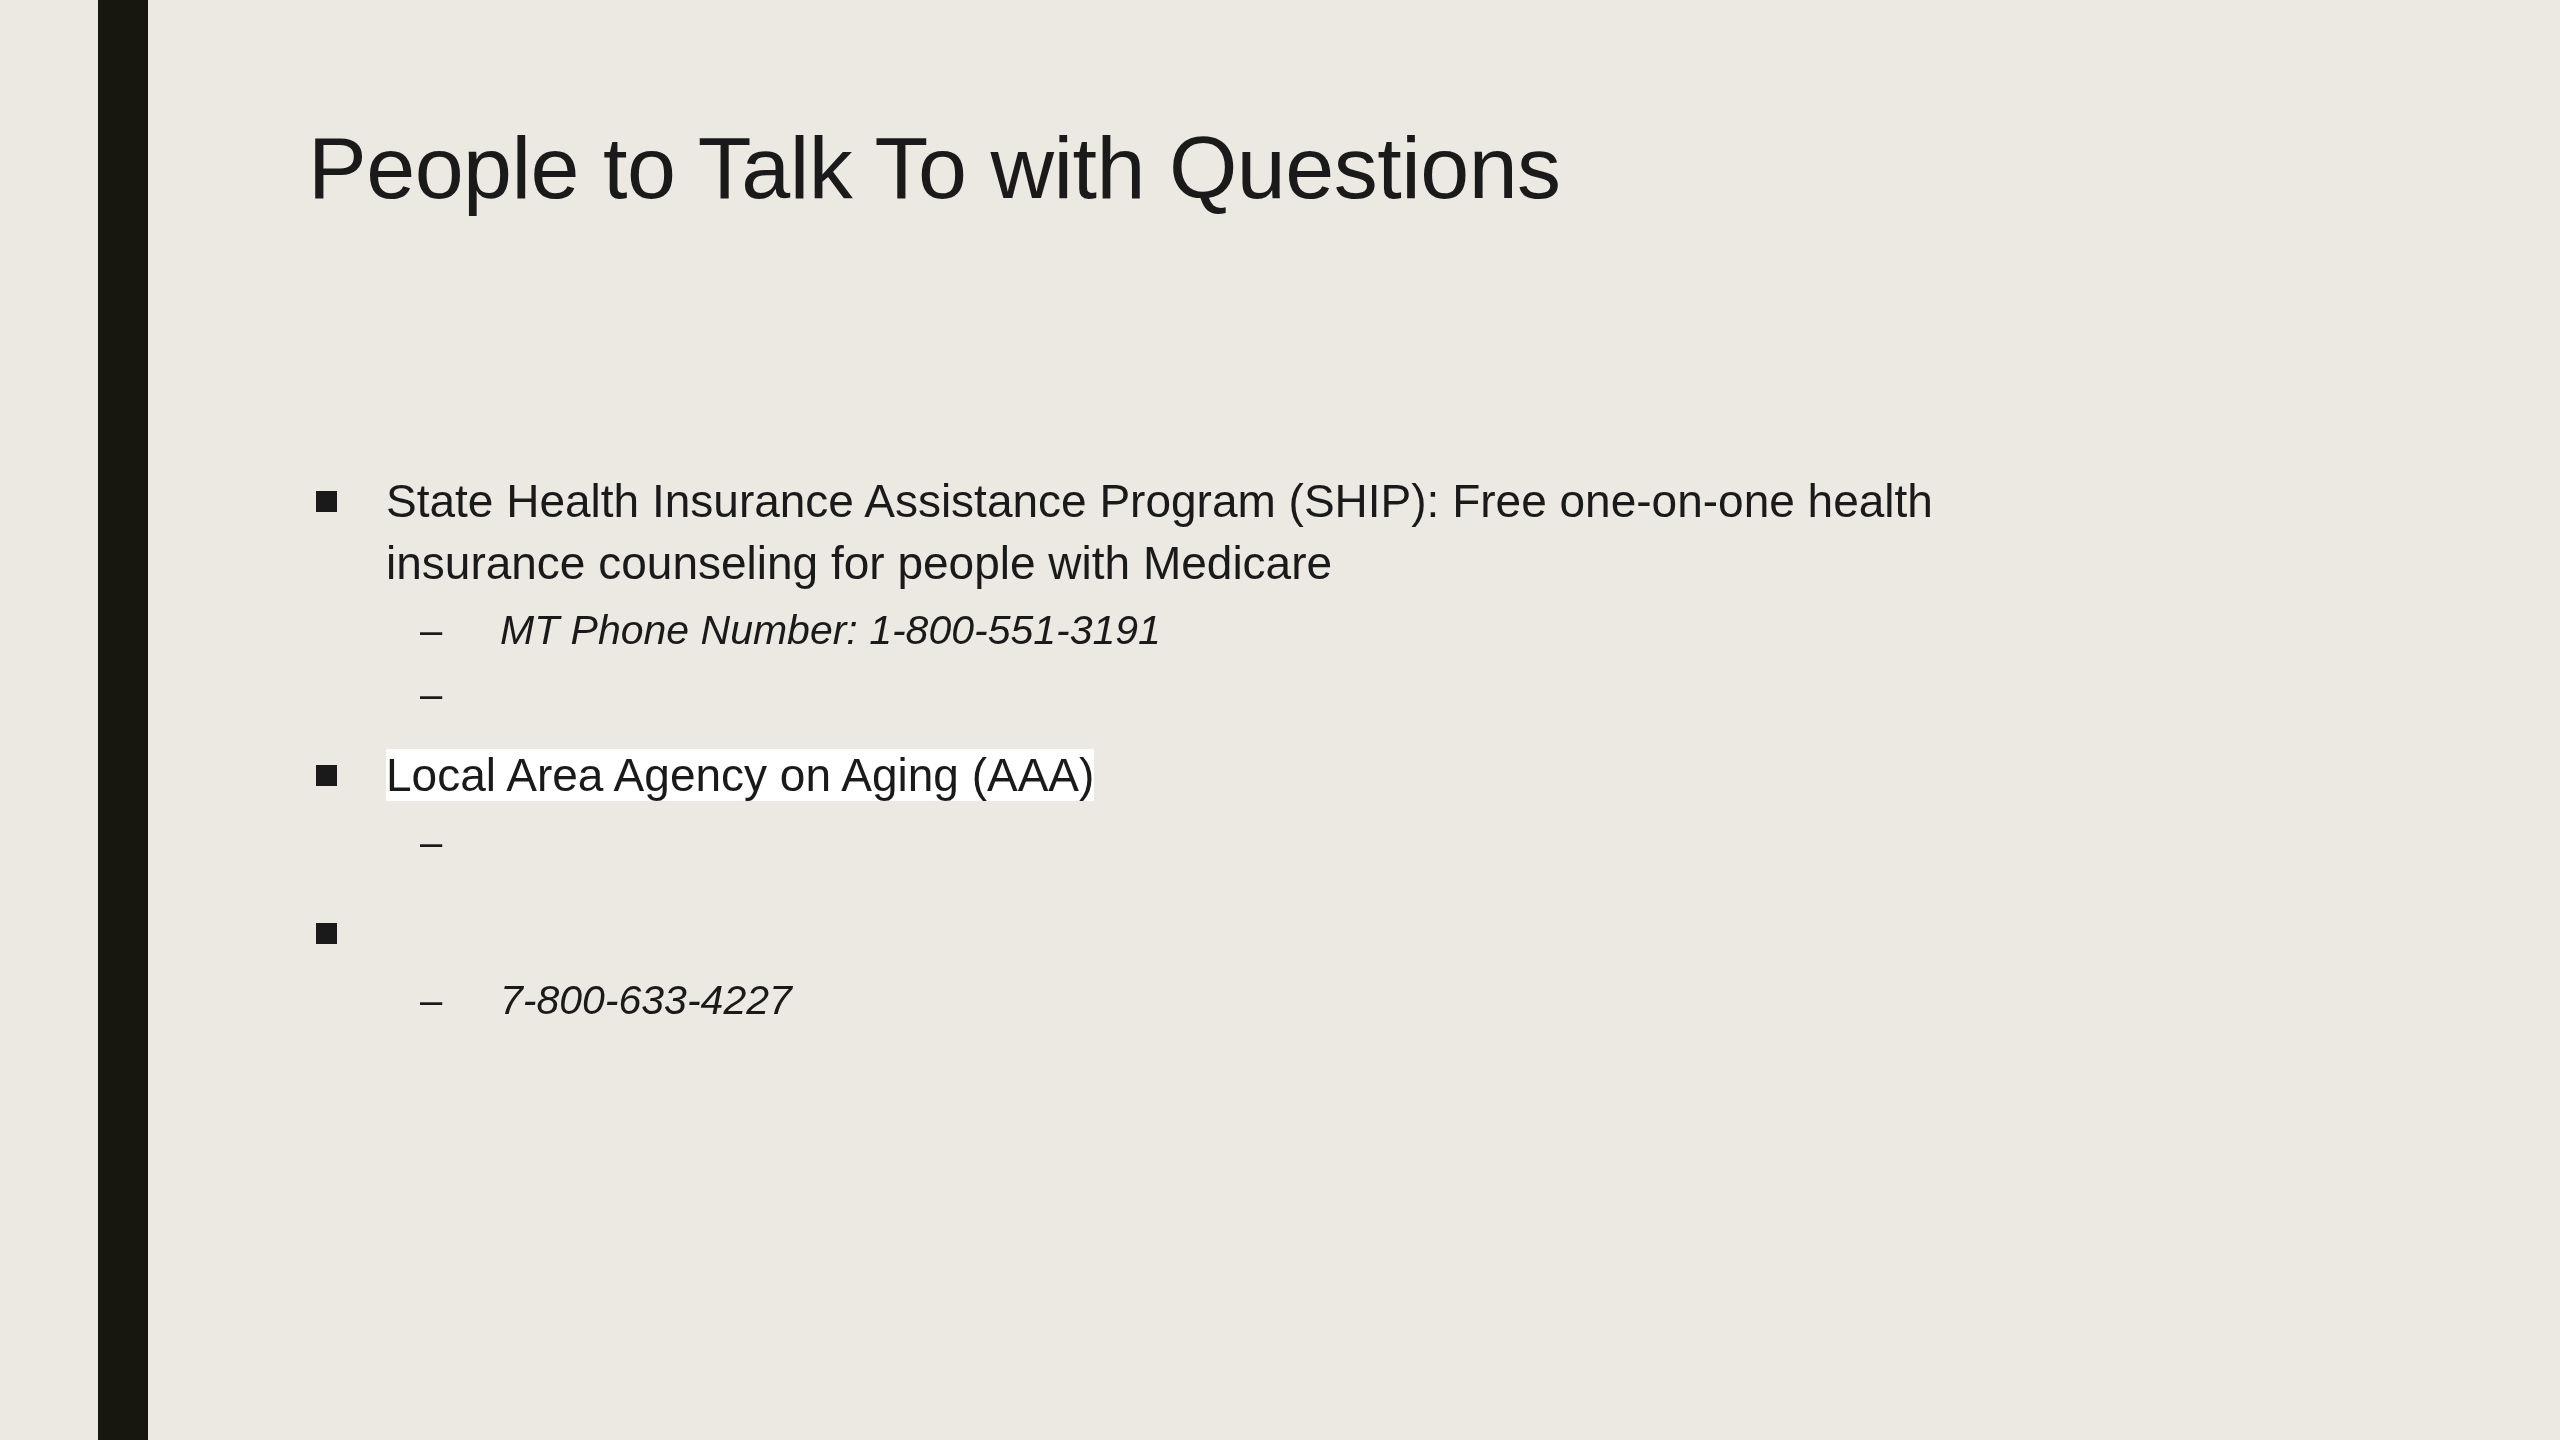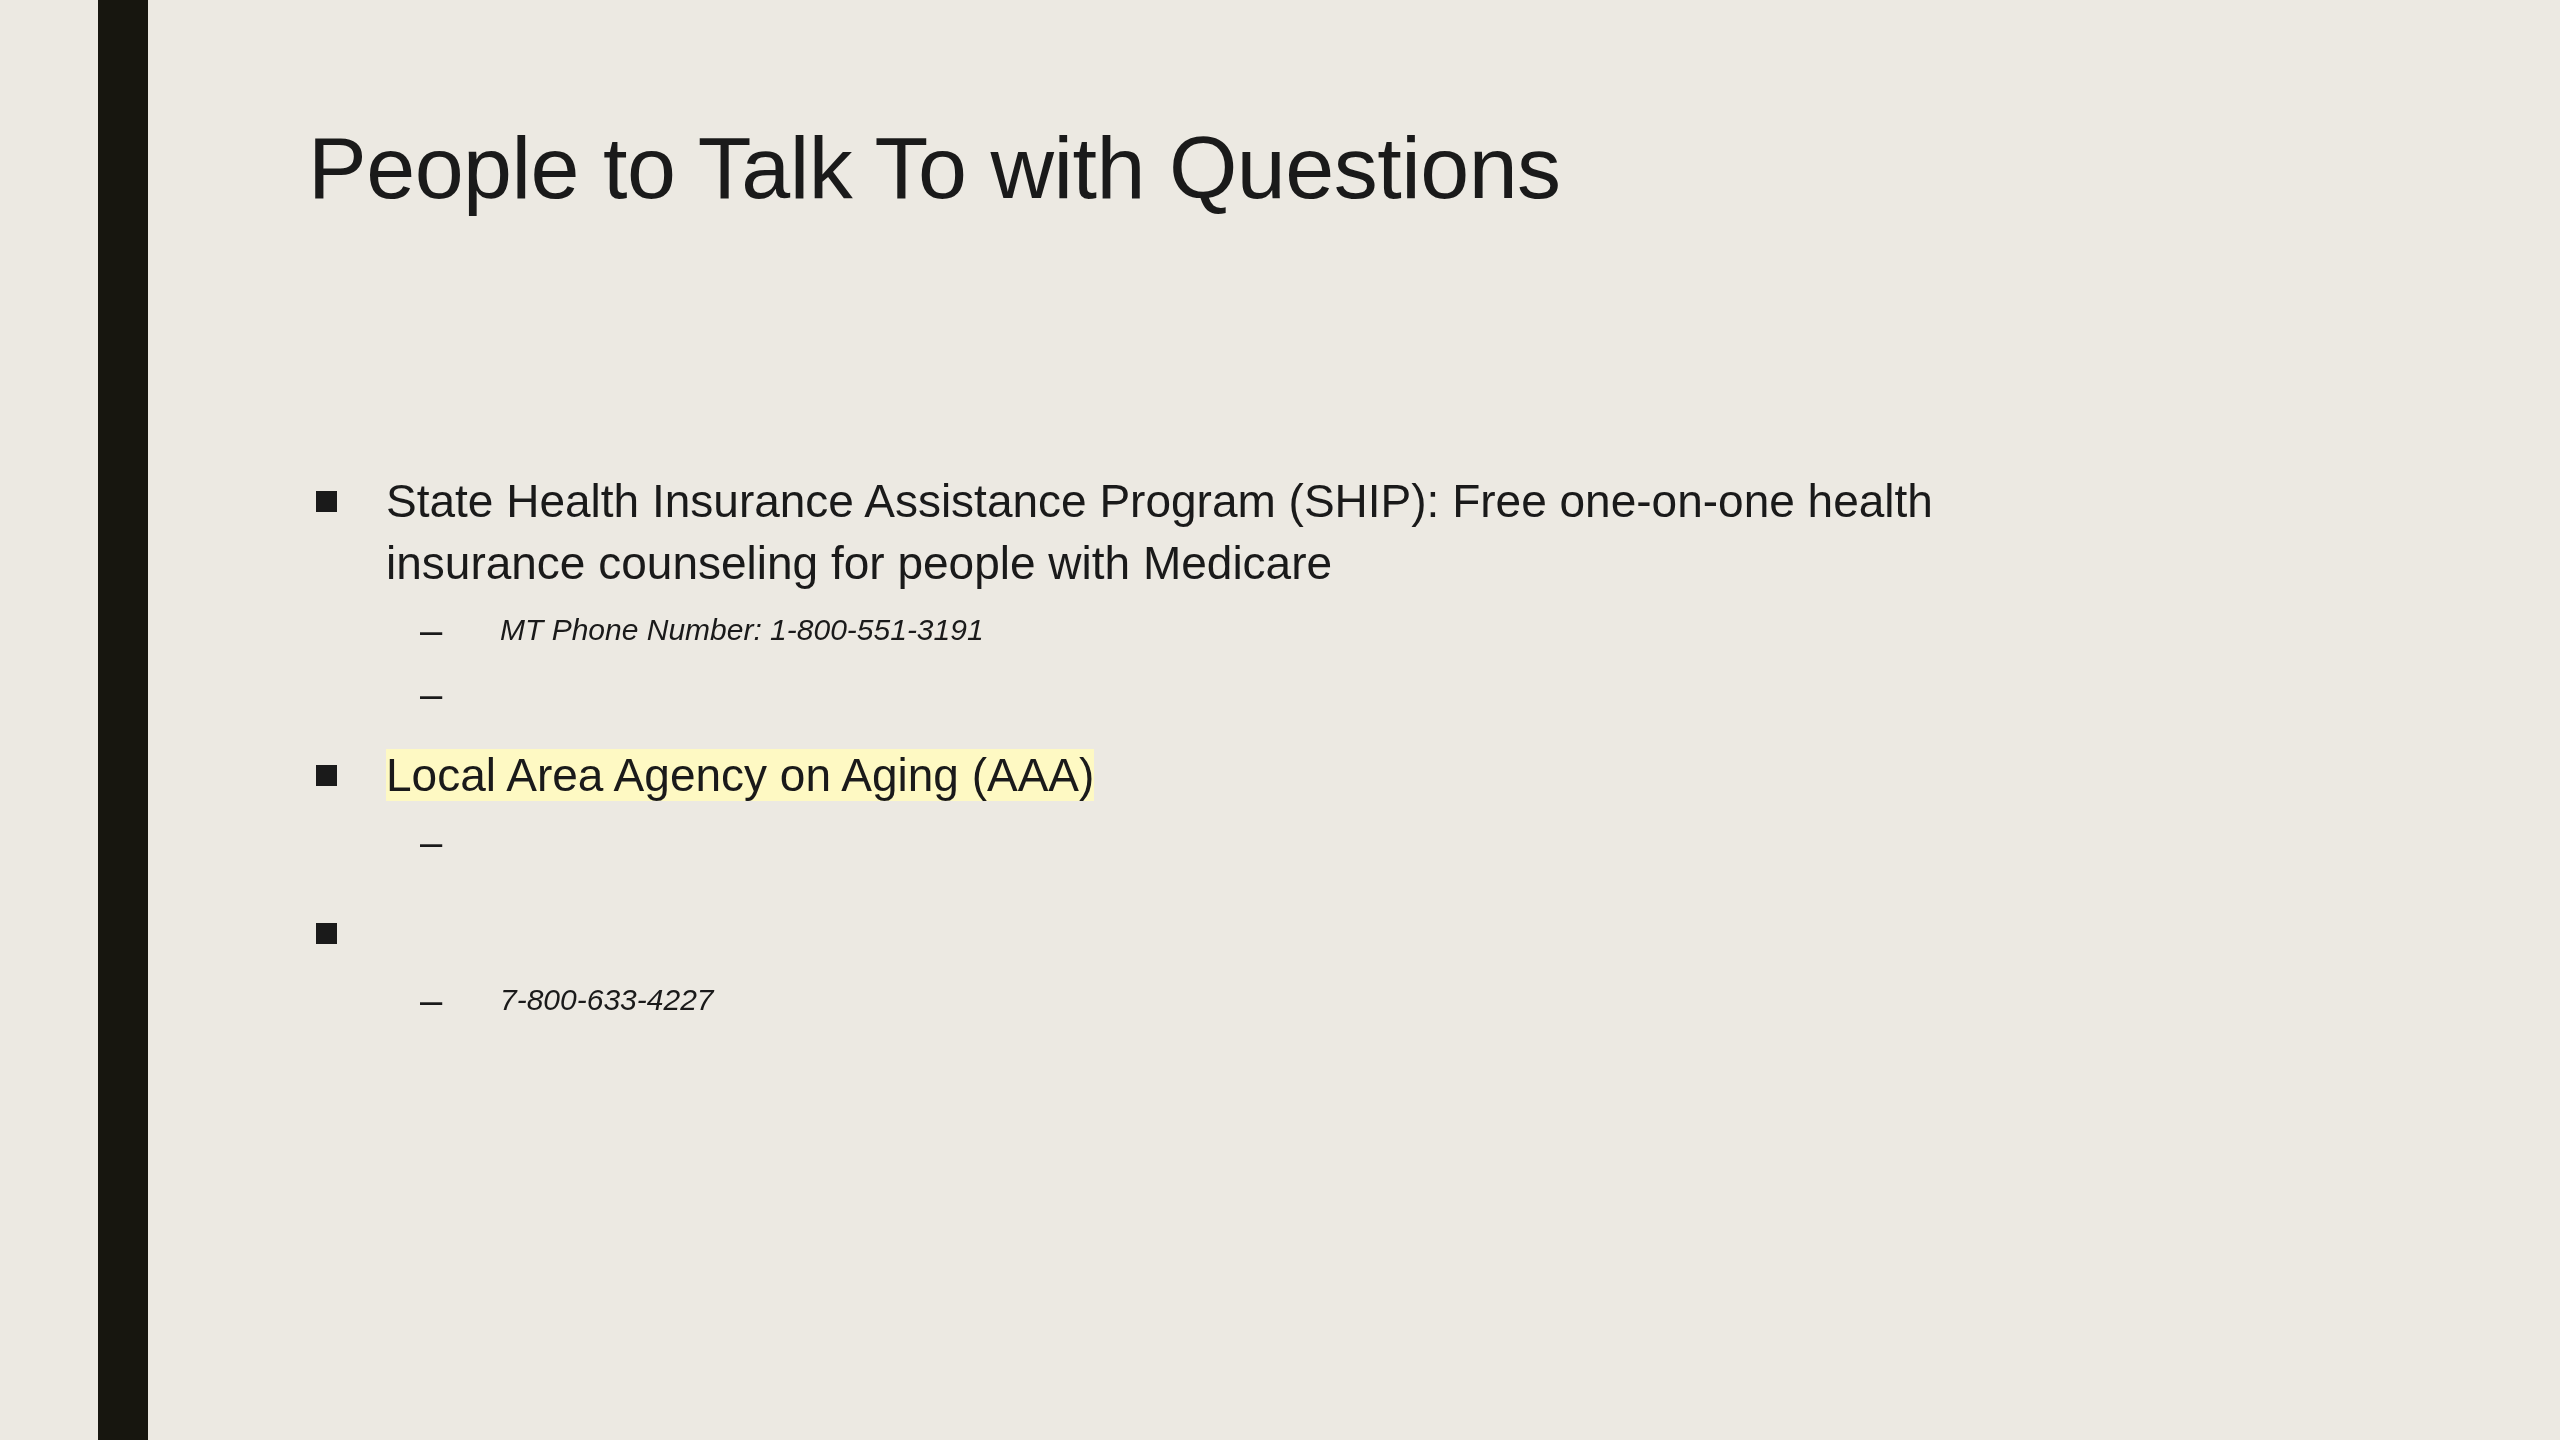--- a/index.html
+++ b/index.html
@@ -99,34 +99,34 @@
     flex: 0 0 auto;
     width: 192px;
     color: #1a1a1a;
     font-size: 40px;
     line-height: 60px;
     text-align: left;
     padding-left: 112px;
     box-sizing: border-box;
   }
   .bullet-l2 .text {
-    font-size: 30px;
+    font-size: 41px;
     line-height: 60px;
     font-style: italic;
     color: #1a1a1a;
     max-width: 1760px;
   }
   .link {
     color: #5b8db8;
     text-decoration: underline;
     font-style: italic;
     word-break: break-all;
   }
   .hl {
-    background: #fef9c3;
+    background: #ffffff;
     box-decoration-break: clone;
     -webkit-box-decoration-break: clone;
   }
   .spacer-sm { height: 16px; }
   .spacer-md { height: 26px; }
 </style>
 </head>
 <body>
 
 <div class="slide">

